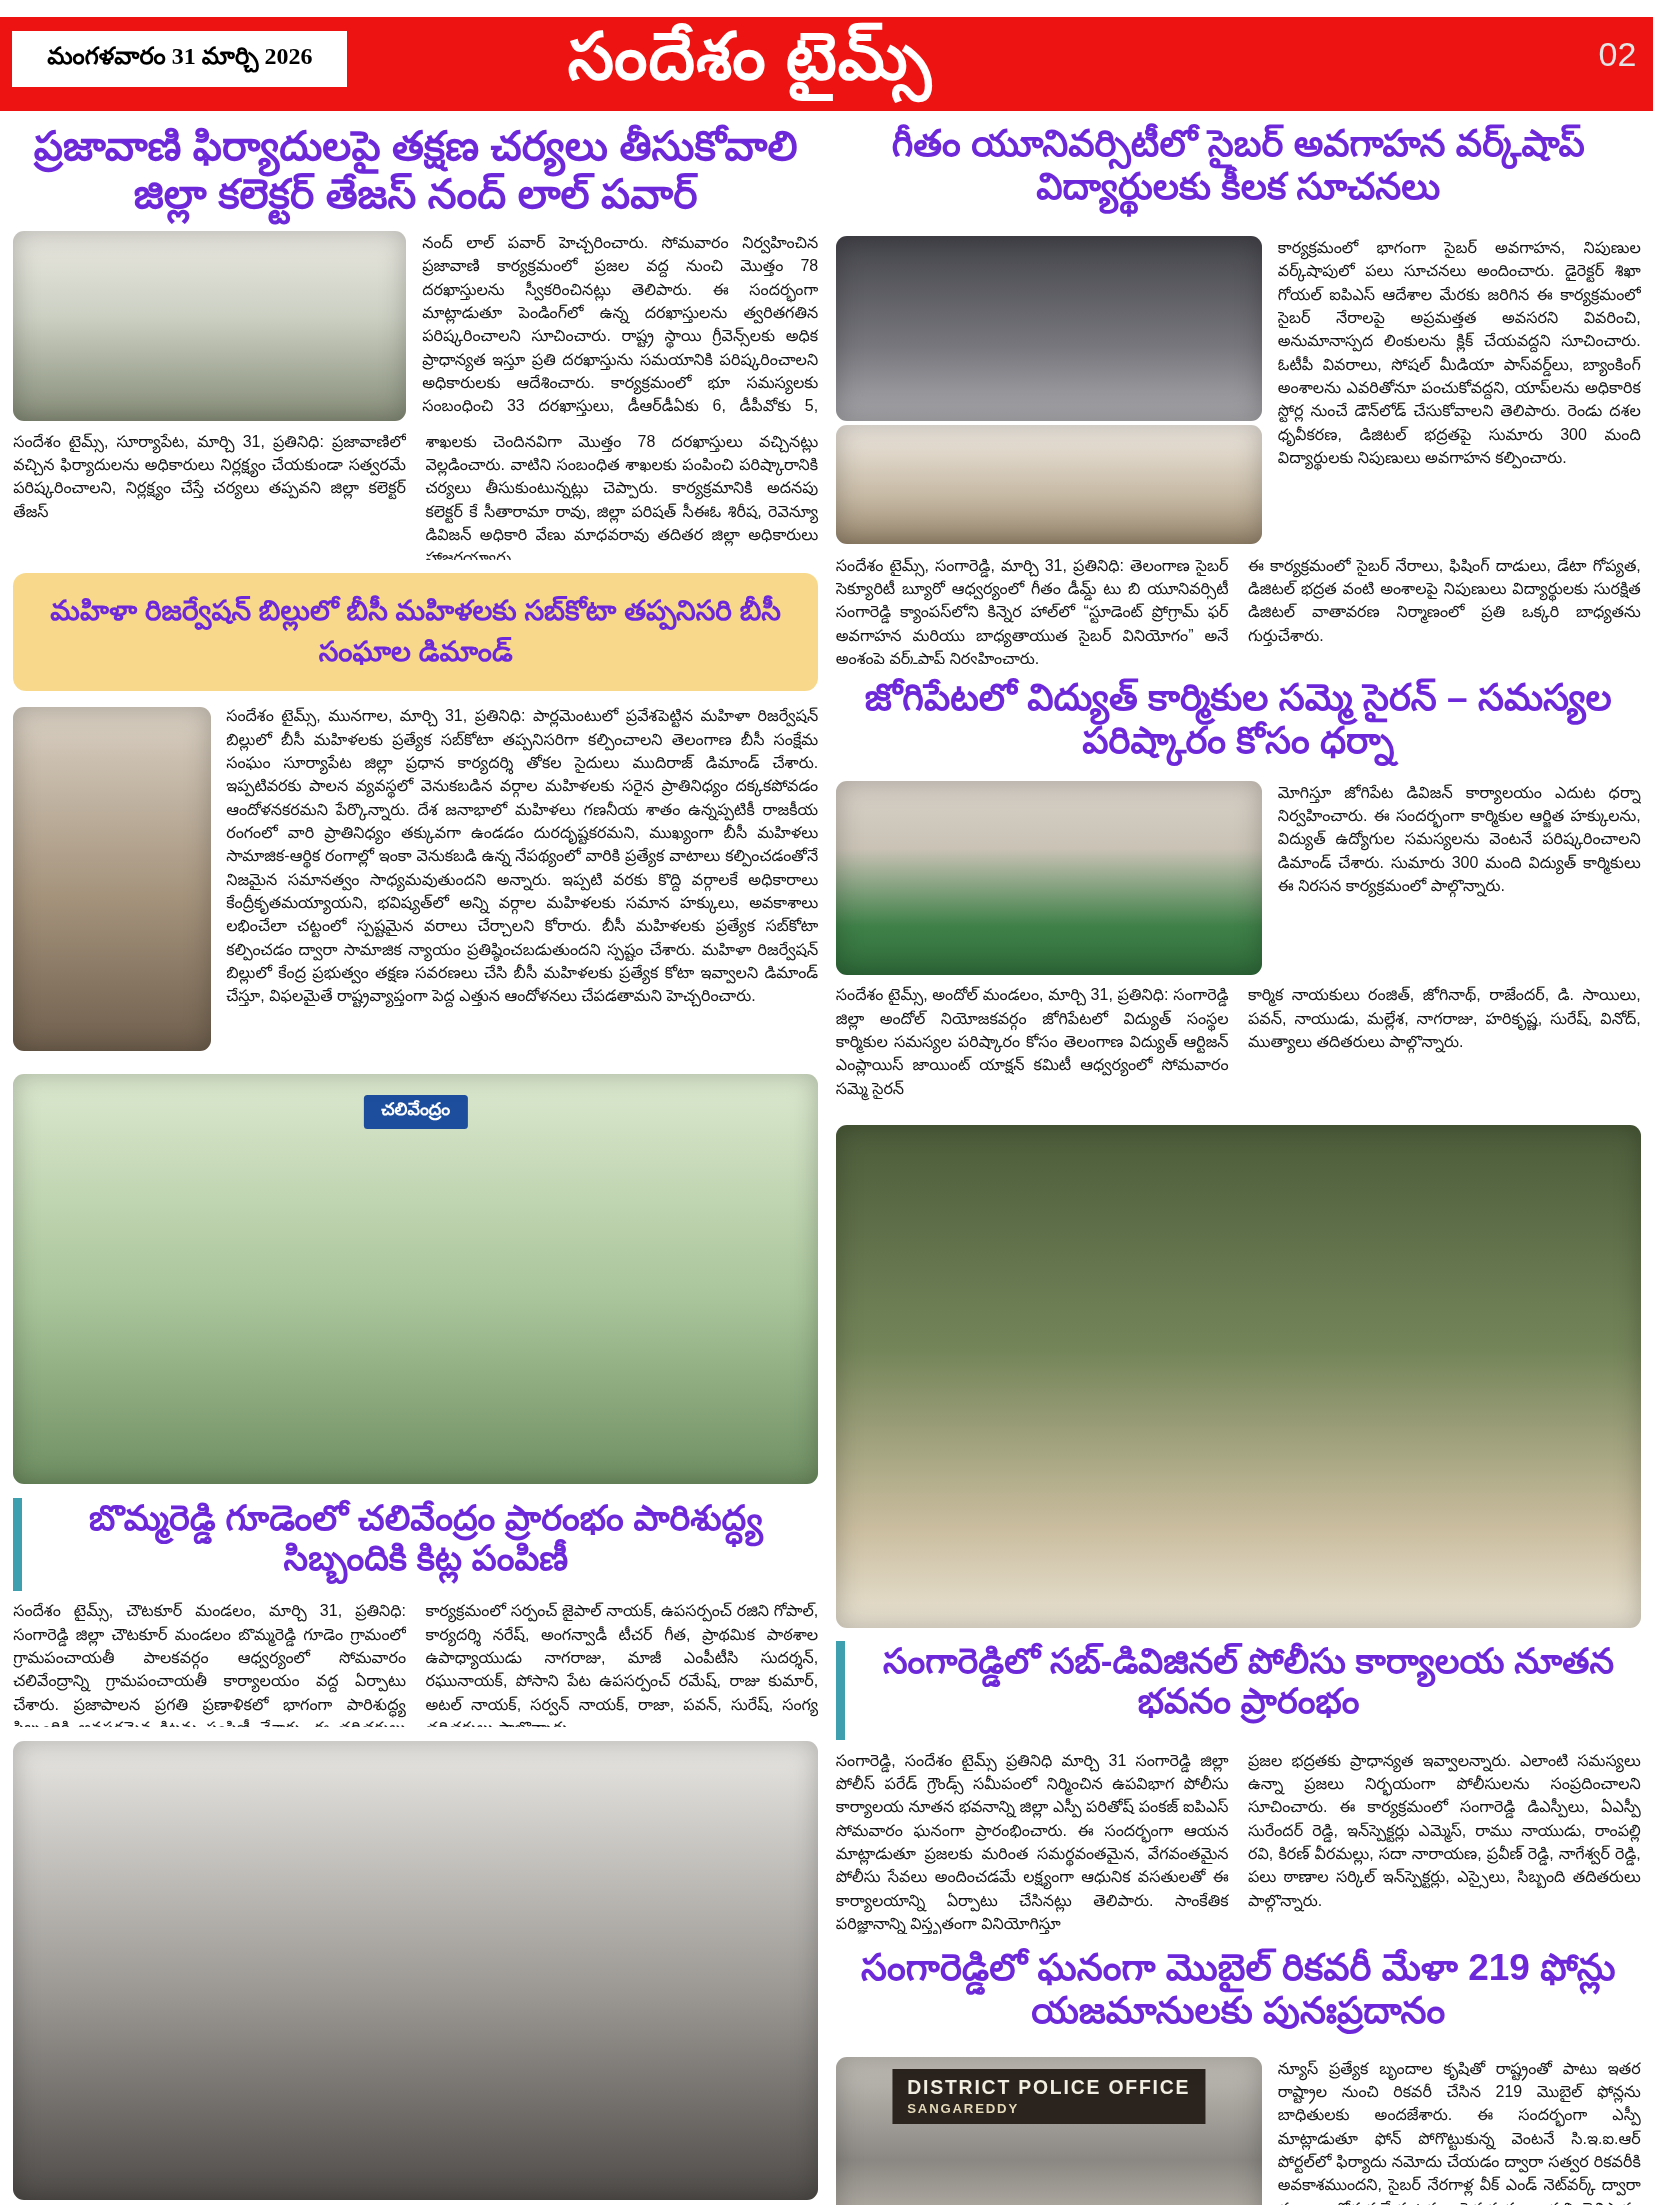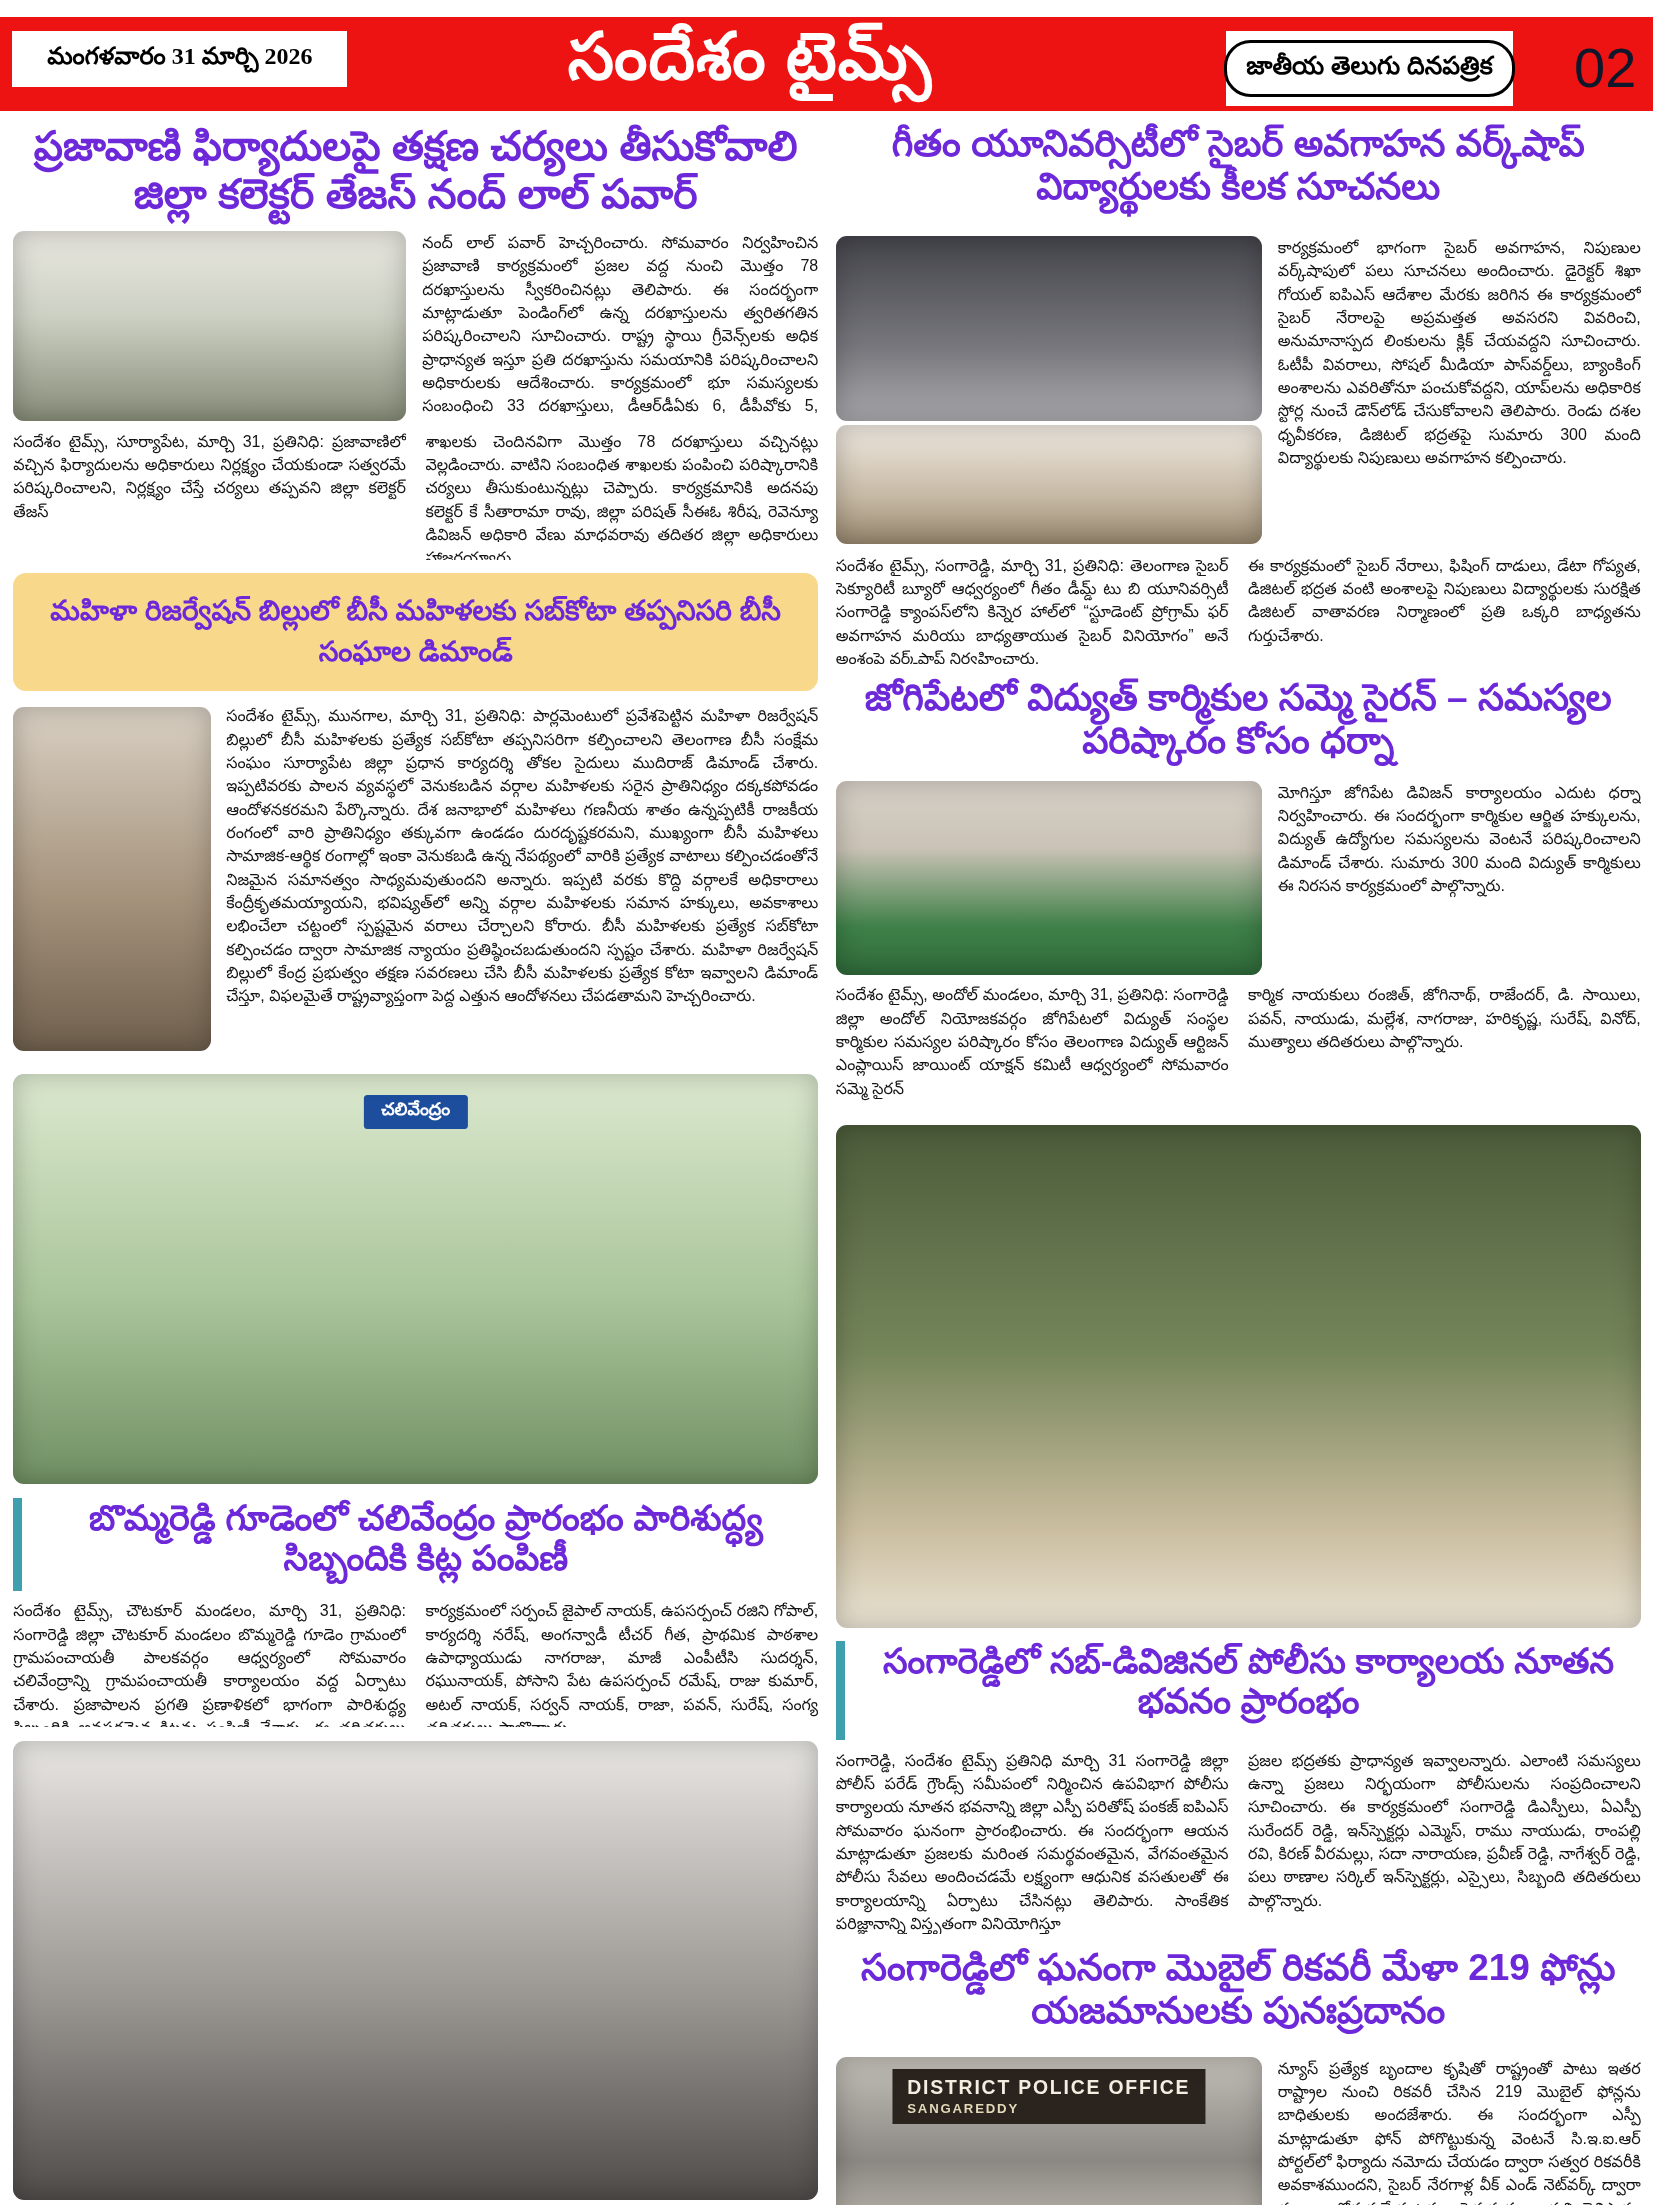--- a/index.html
+++ b/index.html
@@ -7,21 +7,21 @@
   .page{width:1654px;height:2547px;background:#fff;position:relative;}
 
   
   .masthead-band{position:absolute;top:17px;left:0;width:1654px;height:94px;background:#ee1313;}
   .date-box{position:absolute;top:14px;left:12.3px;width:335px;height:56px;background:#fff;display:flex;align-items:center;justify-content:center;}
   .date-box span{font-size:24px;font-weight:700;font-family:"Liberation Serif",serif;color:#000;}
   .masthead-title{position:absolute;top:0;left:353px;width:794px;height:94px;display:flex;align-items:center;justify-content:center;}
   .masthead-title span{color:#fff;font-size:66px;font-weight:700;letter-spacing:0.9px;}
   .badge-box{position:absolute;top:14px;left:1226px;width:287px;height:75px;background:#fff;display:flex;align-items:center;justify-content:center;}
   .badge-pill{border:3.5px solid #000;border-radius:26.5px;padding:8px 19.4px;font-size:25px;font-weight:700;color:#000;white-space:nowrap;}
-  .page-num{position:absolute;top:17.6px;right:17.6px;color:#0f172a;font-size:56px;font-weight:400;}
+  .page-num{position:absolute;top:17.6px;right:17.6px;color:#e5e5e5;font-size:34px;font-weight:400;}
 
   
   .content{position:absolute;top:123px;left:13.2px;width:1627px;display:flex;gap:17.6px;}
   .col-left{width:805px;}
   .col-right{width:805px;}
 
   .headline{font-weight:700;color:#6d28d9;text-align:center;line-height:1.16;}
   .h-xl{font-size:41px;}
   .h-lg{font-size:37px;}
   .h-md{font-size:35px;}
@@ -58,23 +58,20 @@
 <body>
 
 <div class="page">
 
   <div class="masthead-band">
     <div class="date-box">
       <span>మంగళవారం 31 మార్చి 2026</span>
     </div>
     <div class="masthead-title">
       <span>సందేశం టైమ్స్</span>
-    </div>
-    <div class="badge-box">
-      <span class="badge-pill">జాతీయ తెలుగు దినపత్రిక</span>
     </div>
     <div class="page-num">02</div>
   </div>
 
   <div class="content">
 
     <div class="col-left">
 
       <div>
         <div class="headline h-xl" style="height:99px;">ప్రజావాణి ఫిర్యాదులపై తక్షణ చర్యలు తీసుకోవాలి జిల్లా కలెక్టర్ తేజస్ నంద్ లాల్ పవార్</div>

